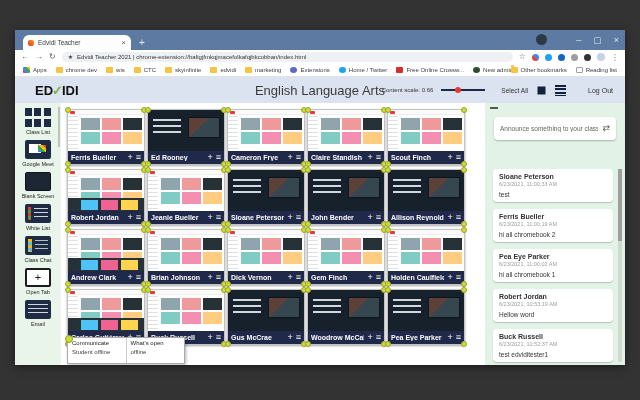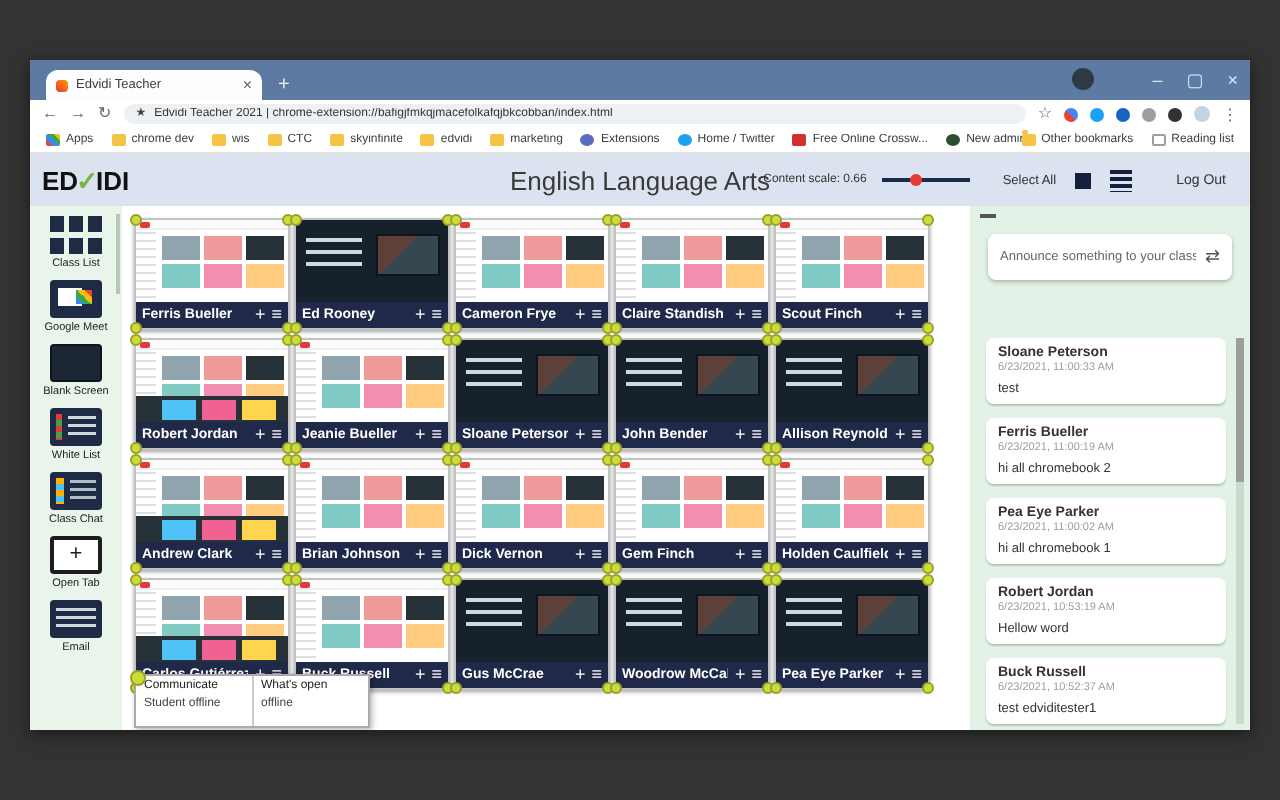--- a/index.html
+++ b/index.html
@@ -50,21 +50,21 @@
   .bm-ic--folder::before { content:""; position:absolute; left:0; top:-2px; width:3px; height:2px; background:#f6c445; border-radius:1px 1px 0 0; }
   .bm-ic--extensions { background:#5c6bc0; border-radius:50%; }
   .bm-ic--twitter { background:#1da1f2; border-radius:50%; }
   .bm-ic--crossword { background:#d32f2f; }
   .bm-ic--admin { background:#2e4d2f; border-radius:50%; }
   .bm-ic--reading { background:#fff; border:1px solid #9e9e9e; }
 
   
   .app { position:absolute; left:0; top:47px; right:0; bottom:0; display:flex; flex-direction:column; }
   .app-header { height:26px; background:#dbe3f0; display:flex; align-items:center; position:relative; flex:none; }
-  .logo { margin-left:6px; font-size:13px; font-weight:bold; color:#111; display:flex; align-items:center; }
+  .logo { margin-left:20px; font-size:13px; font-weight:bold; color:#111; display:flex; align-items:center; }
   .logo-check { color:#7cb342; margin:0 -1px; font-weight:bold; }
   .app-title { position:absolute; left:0; right:0; text-align:center; font-size:13px; color:#3a3a3a; pointer-events:none; }
   .header-right { margin-left:auto; display:flex; align-items:center; gap:8px; padding-right:12px; z-index:2; }
   .scale-label { font-size:6px; color:#333; }
   .scale-slider { width:44px; height:2px; background:#1b2a4a; position:relative; }
   .scale-knob { position:absolute; left:32%; top:-2px; width:6px; height:6px; border-radius:50%; background:#e53935; }
   .selectall-label { font-size:6.5px; color:#333; margin-left:8px; }
   .ic-select-box { width:11px; height:11px; background:#15203c; box-shadow:inset 0 0 0 1.5px #dbe3f0, inset 0 0 0 3px #15203c; }
   .ic-select-list { width:11px; height:11px; background:repeating-linear-gradient(#15203c 0 2px, transparent 2px 3.5px); }
   .logout-label { font-size:7px; color:#333; margin-left:14px; }

